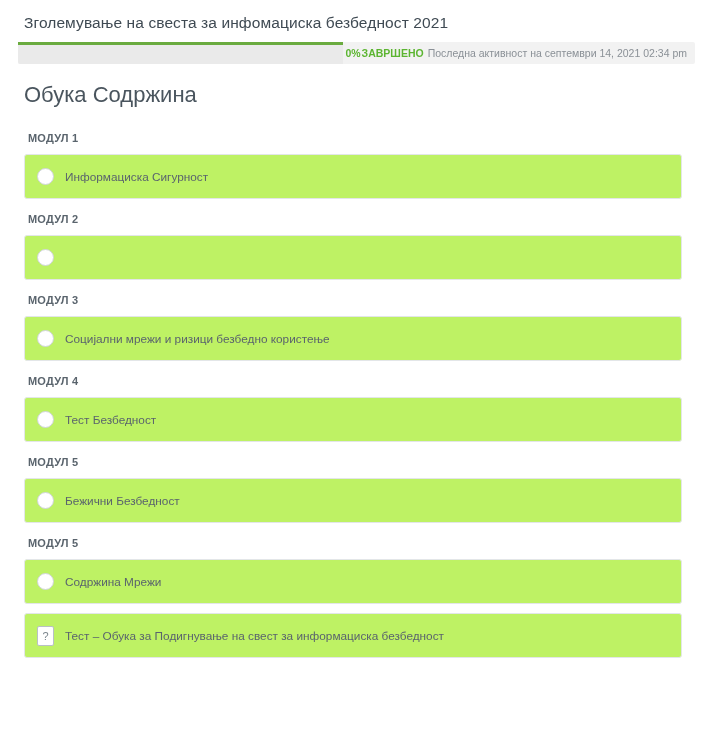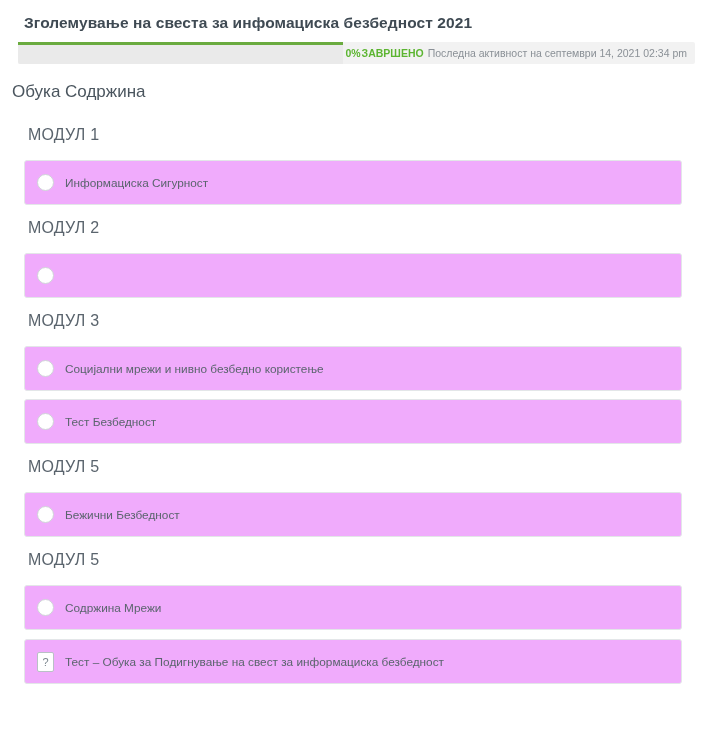--- a/index.html
+++ b/index.html
@@ -14,21 +14,21 @@
     height: 736px;
     position: relative;
     background: #ffffff;
     overflow: hidden;
   }
 
   .course-title {
     font-size: 15.5px;
     color: #3f4a53;
     padding: 14px 24px 10px 24px;
-    font-weight: 700;
+    font-weight: 400;
     letter-spacing: 0.1px;
   }
 
   .progress-wrap {
     margin: 0 18px 0 18px;
     height: 22px;
     background: #f2f2f2;
     border-radius: 2px;
     position: relative;
     display: flex;
@@ -71,43 +71,43 @@
     font-size: 10.5px;
     margin-left: -3px;
     text-align: right;
   }
   .progress-activity {
     color: #8a9096;
     font-size: 10.5px;
   }
 
   .section-title {
-    font-size: 17px;
+    font-size: 22px;
     color: #4a555e;
-    padding: 18px 24px 10px 12px;
+    padding: 18px 24px 10px 24px;
     font-weight: 400;
   }
 
   .module-label {
-    font-size: 16px;
+    font-size: 11px;
     color: #5a646d;
-    font-weight: normal;
+    font-weight: bold;
     padding: 14px 0 8px 28px;
     letter-spacing: 0.2px;
   }
 
   .lesson-row {
-    margin: 8px 31px 0 24px;
+    margin: 2px 31px 0 24px;
     border: 1px solid #e3e6e8;
     border-radius: 3px;
     height: 45px;
     display: flex;
     align-items: center;
     padding-left: 12px;
-    background: #f0abfc;
+    background: #bef264;
   }
 
   .circle-icon {
     width: 17px;
     height: 17px;
     border-radius: 50%;
     border: 1px solid #cfd4d8;
     background: #fff;
     flex: 0 0 auto;
     margin-right: 11px;
@@ -168,22 +168,23 @@
         <span class="circle-icon"></span>
         <span class="lesson-title">Информациска Сигурност</span>
       </div>
       <div class="module-label">МОДУЛ 2</div>
       <div class="lesson-row">
         <span class="circle-icon"></span>
       </div>
       <div class="module-label">МОДУЛ 3</div>
       <div class="lesson-row">
         <span class="circle-icon"></span>
-        <span class="lesson-title">Социјални мрежи и нивно безбедно користење</span>
-      </div>
+        <span class="lesson-title">Социјални мрежи и ризици безбедно користење</span>
+      </div>
+      <div class="module-label">МОДУЛ 4</div>
       <div class="lesson-row">
         <span class="circle-icon"></span>
         <span class="lesson-title">Тест Безбедност</span>
       </div>
       <div class="module-label">МОДУЛ 5</div>
       <div class="lesson-row">
         <span class="circle-icon"></span>
         <span class="lesson-title">Бежични Безбедност</span>
       </div>
       <div class="module-label">МОДУЛ 5</div>

